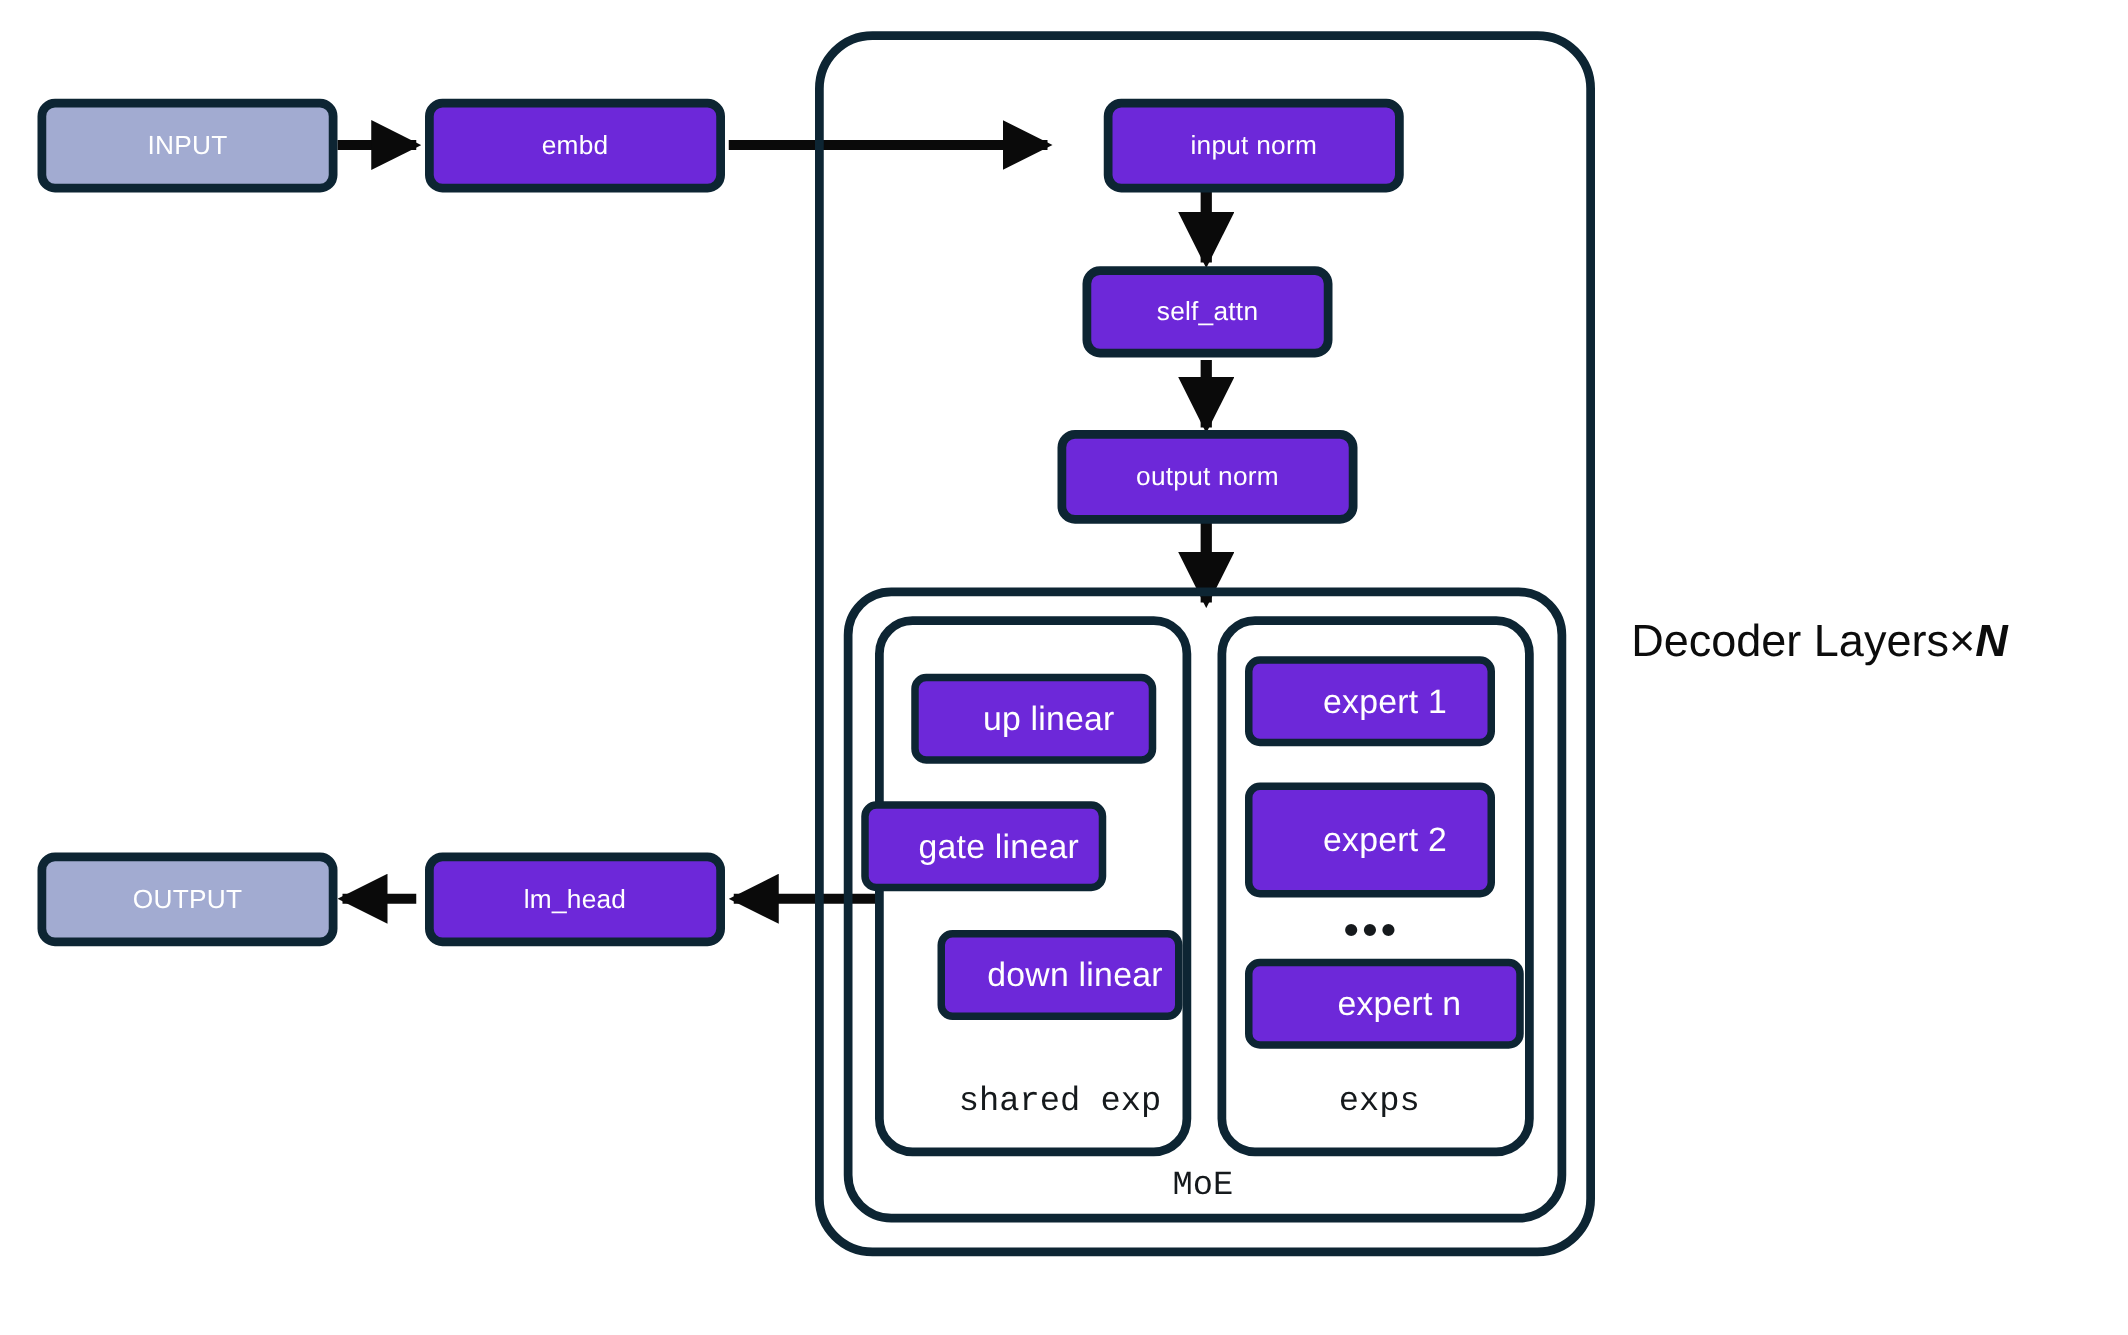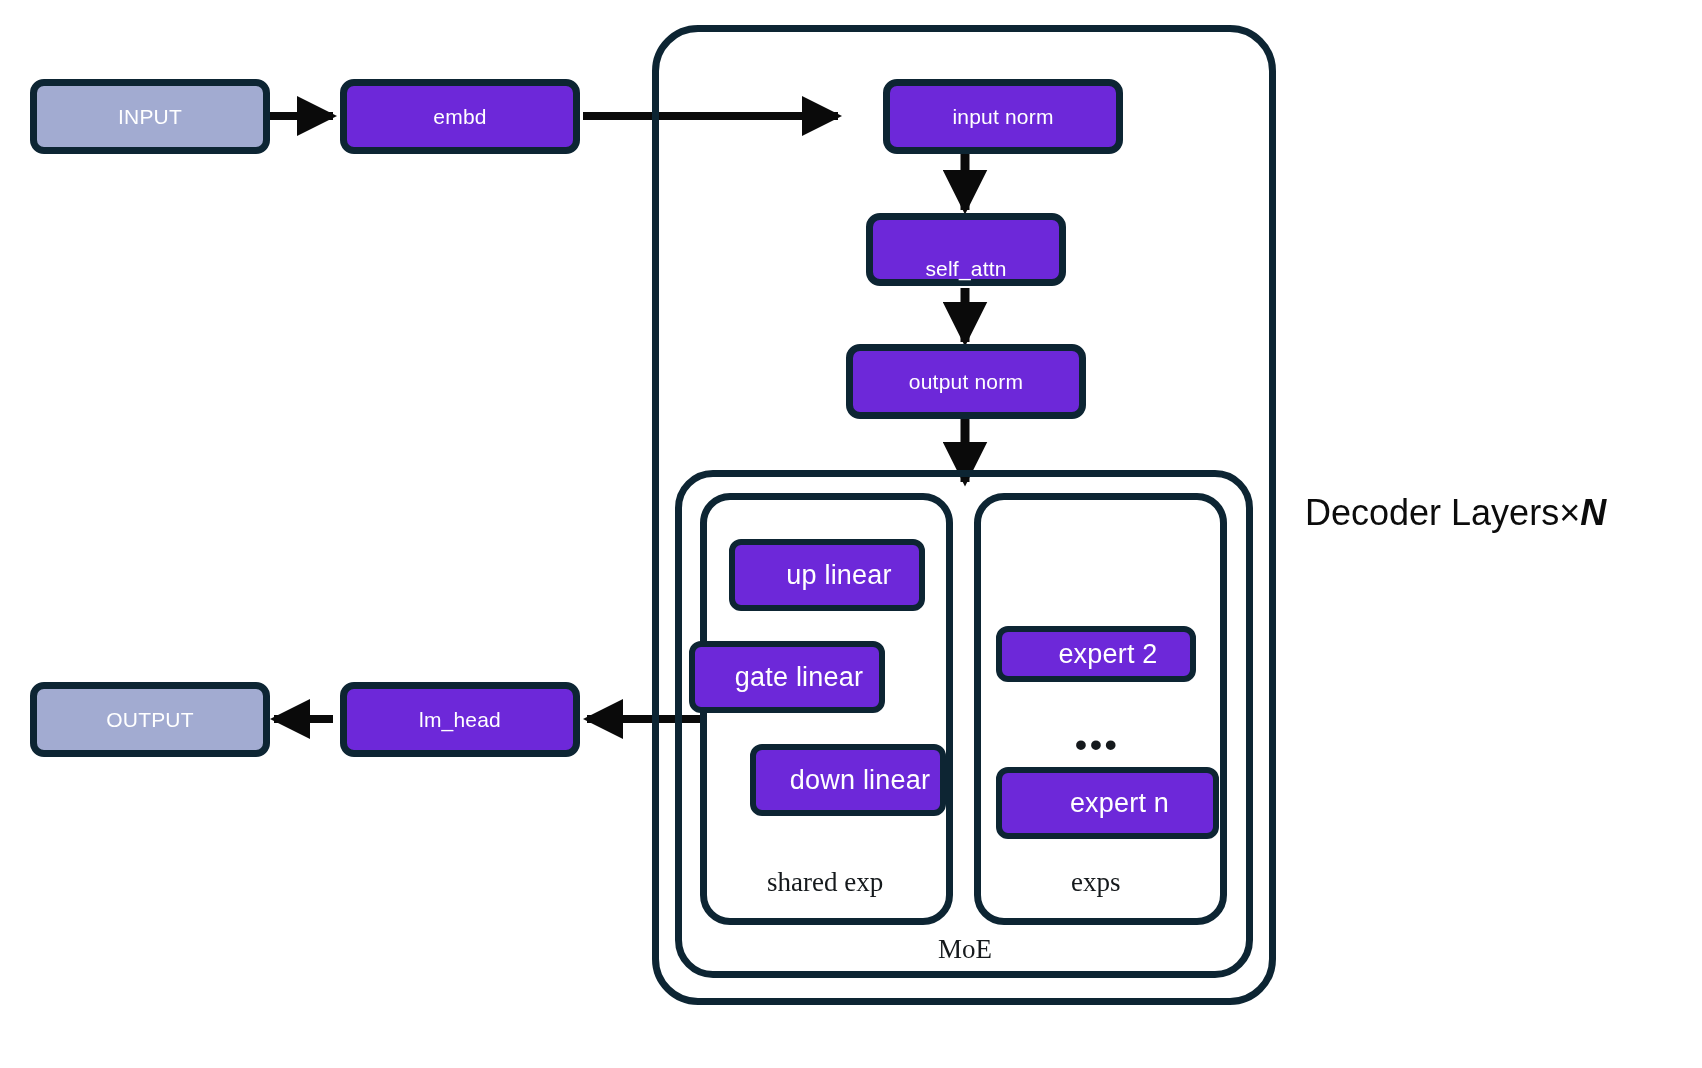--- a/index.html
+++ b/index.html
@@ -50,21 +50,21 @@
     border: 7px solid #0d2533;
     background: transparent;
   }
   .group.outer-decoder { border-radius: 46px; }
   .group.moe-outer { border-radius: 38px; }
   .group.moe-inner { border-radius: 30px; }
 
   .caption {
     position: absolute;
     color: #15191c;
-    font-family: Liberation Serif, serif;
+    font-family: Liberation Mono, monospace;
     font-size: 27px;
     line-height: 1;
     white-space: nowrap;
     user-select: none;
   }
   .side-label {
     position: absolute;
     color: #0c0c0c;
     font-family: "Liberation Sans", sans-serif;
     font-size: 36px;
@@ -130,42 +130,45 @@
   </div>
 
   <div class="node salmon" style="left:340px; top:79px; width:240px; height:75px;">
     <span>embd</span>
   </div>
 
   <div class="node salmon" style="left:846px; top:79px; width:240px; height:75px;margin-left:37px;">
     <span>input norm</span>
   </div>
 
-  <div class="node salmon" style="left:866px; top:213px; width:200px; height:73px;align-items:flex-end;">
+  <div class="node salmon" style="left:866px; top:213px; width:200px; height:73px;">
     <span>self_attn</span>
   </div>
 
   <div class="node salmon" style="left:846px; top:344px; width:240px; height:75px;">
     <span>output norm</span>
   </div>
 
   <div class="node salmon small" style="left:729px; top:539px; width:196px; height:72px;">
     <span>up linear</span>
   </div>
 
   <div class="node salmon small" style="left:689px; top:641px; width:196px; height:72px;">
     <span>gate linear</span>
   </div>
 
   <div class="node salmon small" style="left:729px; top:744px; width:196px; height:72px;margin-left:21px;">
     <span>down linear</span>
   </div>
 
+  <div class="node salmon small" style="left:996px; top:525px; width:200px; height:72px;">
+    <span>expert 1</span>
+  </div>
 
-  <div class="node salmon small" style="left:996px; top:626px; width:200px; height:56px;">
+  <div class="node salmon small" style="left:996px; top:626px; width:200px; height:92px;">
     <span>expert 2</span>
   </div>
 
   <div class="ellipsis" style="left:1075px; top:727px;">•••</div>
 
   <div class="node salmon small" style="left:996px; top:767px; width:223px; height:72px;">
     <span>expert n</span>
   </div>
 
   <div class="caption" style="left:767px; top:869px;">shared exp</div>

